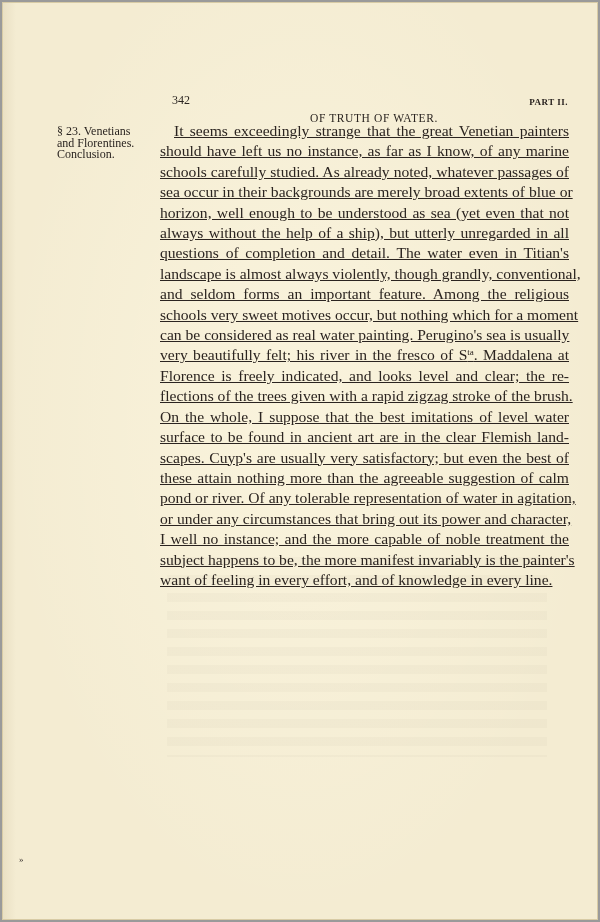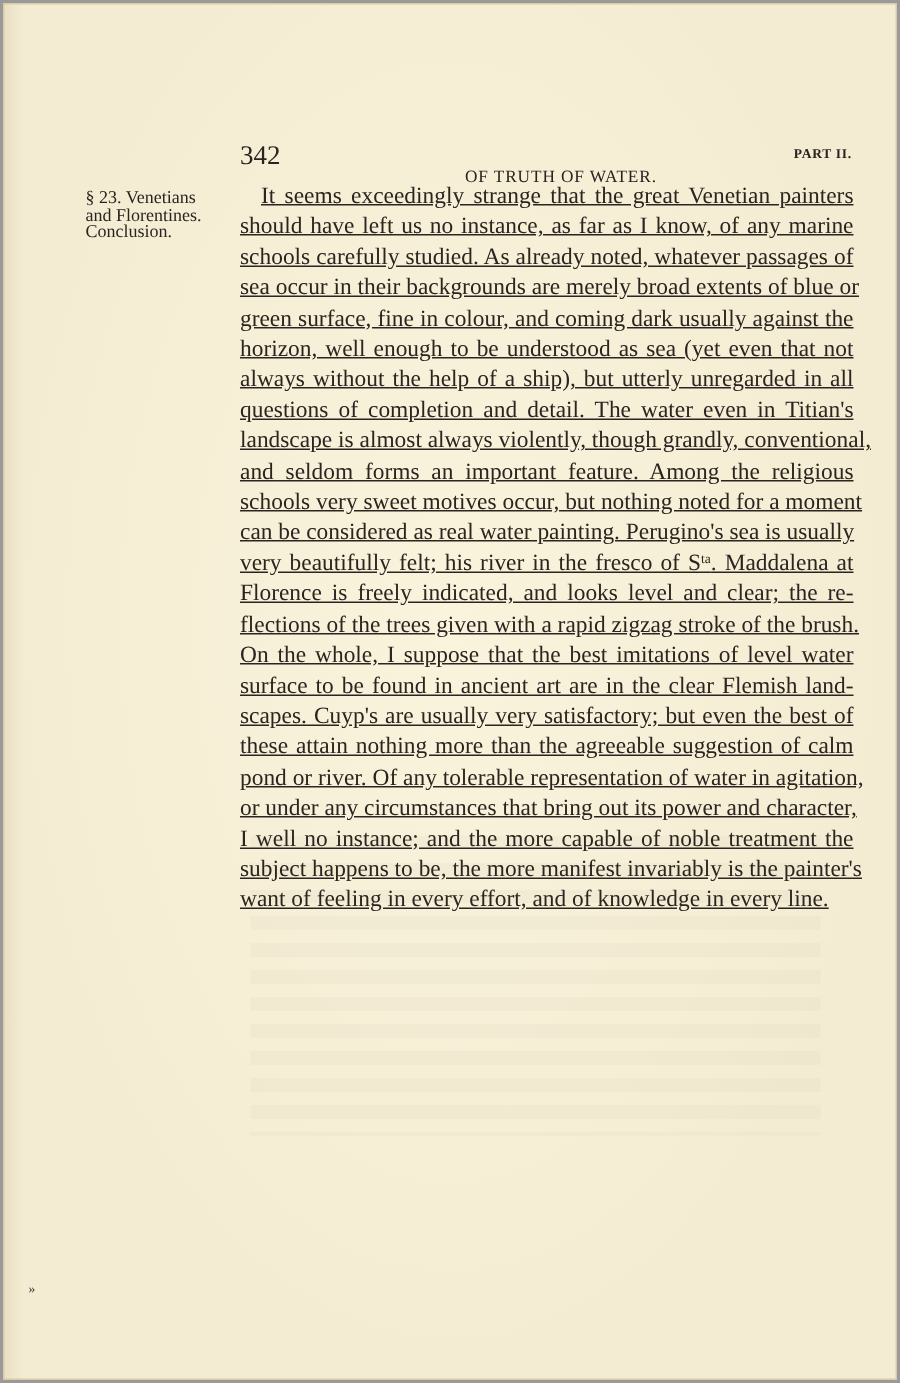--- a/index.html
+++ b/index.html
@@ -14,21 +14,21 @@
     background-image:
       radial-gradient(ellipse at 50% 45%, rgba(255,250,230,0.55) 0%, rgba(244,236,210,0) 70%),
       linear-gradient(90deg, rgba(200,185,150,0.25) 0px, rgba(0,0,0,0) 14px);
     box-shadow: inset 0 0 0 1px #d8cba5;
   }
   .ghost {
     position:absolute; left:165px; top:555px; width:380px; height:200px;
     background:repeating-linear-gradient(180deg, rgba(160,150,130,0.06) 0px, rgba(160,150,130,0.06) 9px, rgba(0,0,0,0) 9px, rgba(0,0,0,0) 18px);
   }
   .header { position:absolute; top:91px; left:158px; width:408px; height:20px; color:#2a2420; }
-  .page-number { position:absolute; left:0; top:0; font-size:18px; }
+  .page-number { position:absolute; left:12px; top:0; font-size:12px; }
   .running-title { position:absolute; left:150px; top:19px; font-size:11.5px; letter-spacing:0.6px; }
   .part-label { position:absolute; right:0; top:4px; font-size:9px; letter-spacing:0.5px; font-weight:bold;text-align:center; }
   .margin-note { position:absolute; left:55px; top:124px; width:110px; font-size:12px; line-height:11.5px; color:#2a2420; }
   .body-text { position:absolute; left:158px; top:119px; width:409px; font-size:15.6px; line-height:20.4px; color:#2b2420; }
   .line { display:block; white-space:nowrap; text-align:justify; text-align-last:justify;text-decoration:underline; }
   .line.last { text-align-last:left; }
   .line.indent { padding-left:14px; }
   .speck { position:absolute; left:17px; top:852px; font-size:9px; color:#3a3430; }
   sup { font-size:9px; vertical-align:5px; line-height:0; }
 </style>
@@ -48,27 +48,26 @@
     <div>§ 23. Venetians</div>
     <div>and Florentines.</div>
     <div>Conclusion.</div>
   </div>
 
   <div class="body-text">
     <span class="line indent">It seems exceedingly strange that the great Venetian painters</span>
     <span class="line">should have left us no instance, as far as I know, of any marine</span>
     <span class="line">schools carefully studied.  As already noted, whatever passages of</span>
     <span class="line">sea occur in their backgrounds are merely broad extents of blue or</span>
-    <span class="line">green surface, fine in colour, and coming dark usually against the</span>
     <span class="line">horizon, well enough to be understood as sea (yet even that not</span>
     <span class="line">always without the help of a ship), but utterly unregarded in all</span>
     <span class="line">questions of completion and detail.  The water even in Titian's</span>
     <span class="line">landscape is almost always violently, though grandly, conventional,</span>
     <span class="line">and seldom forms an important feature.  Among the religious</span>
-    <span class="line">schools very sweet motives occur, but nothing noted for a moment</span>
+    <span class="line">schools very sweet motives occur, but nothing which for a moment</span>
     <span class="line">can be considered as real water painting.  Perugino's sea is usually</span>
     <span class="line"><span>very beautifully felt; his river in the fresco of S</span><sup>ta</sup><span>. Maddalena at</span></span>
     <span class="line">Florence is freely indicated, and looks level and clear; the re-</span>
     <span class="line">flections of the trees given with a rapid zigzag stroke of the brush.</span>
     <span class="line">On the whole, I suppose that the best imitations of level water</span>
     <span class="line">surface to be found in ancient art are in the clear Flemish land-</span>
     <span class="line">scapes.  Cuyp's are usually very satisfactory; but even the best of</span>
     <span class="line">these attain nothing more than the agreeable suggestion of calm</span>
     <span class="line">pond or river.  Of any tolerable representation of water in agitation,</span>
     <span class="line">or under any circumstances that bring out its power and character,</span>

